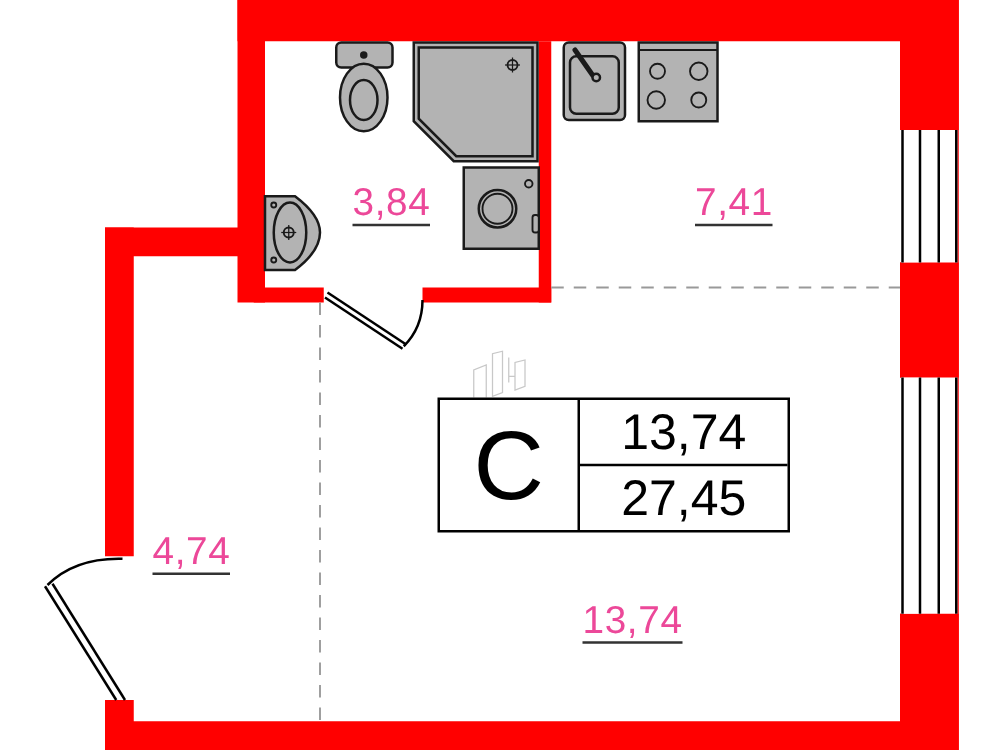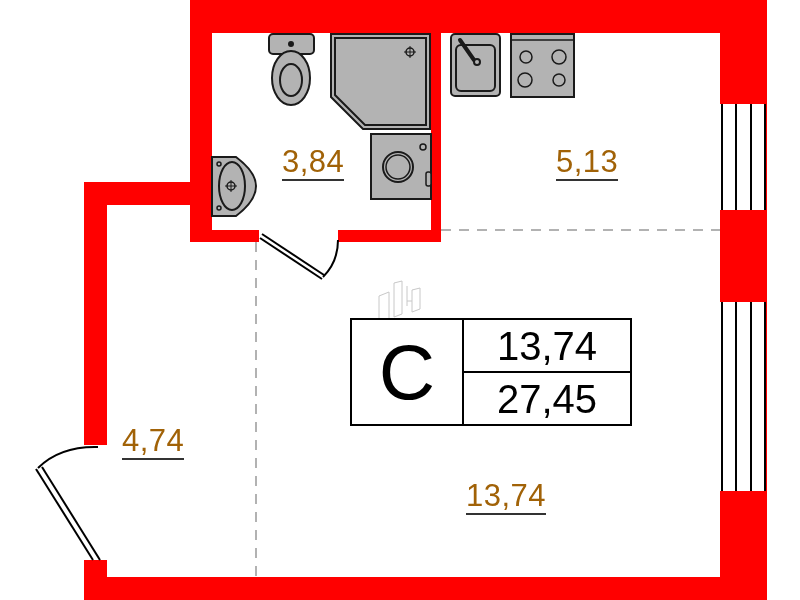--- a/index.html
+++ b/index.html
@@ -2,21 +2,21 @@
 <html><head>
   <meta charset="utf-8">
   <style>
     html, body { margin: 0; padding: 0; background: #ffffff; }
     body { width: 800px; height: 600px; position: relative; overflow: hidden; font-family: "Liberation Sans", sans-serif; }
     svg.plan { position: absolute; left: 0; top: 0; }
     .room-label {
       position: absolute;
       font-family: "Liberation Sans", sans-serif;
       font-size: 31px;
-      color: #a16207;
+      color: #ec4899;
       line-height: 1;
       border-bottom: 2px solid #333333;
       padding-bottom: 2px;
       letter-spacing: 0.5px;
     }
     .badge {
       position: absolute;
       left: 350px; top: 318px;
       width: 282px; height: 108px;
       border: 2.5px solid #000;
@@ -160,21 +160,21 @@
   </g>
 
   <g fill="none" stroke="#c8c8c8" stroke-width="1">
     <path d="M379 296 L379 322 L389 320 L389 292 Z"></path>
     <path d="M394 283 L394 317 L402 314 L402 281 Z"></path>
     <path d="M407 286 L407 306 M407 301 L412 301 M412 290 L412 312 L420 309 L420 288 Z"></path>
   </g>
 </svg>
 
 <div class="room-label" style="left:282px; top:146px;">3,84</div>
-<div class="room-label" style="left:556px; top:146px;">5,13</div>
+<div class="room-label" style="left:556px; top:146px;">7,41</div>
 <div class="room-label" style="left:122px; top:425px;">4,74</div>
 <div class="room-label" style="left:466px; top:480px;">13,74</div>
 
 <div class="badge">
   <div class="badge-type">C</div>
   <div class="badge-areas">
     <div class="badge-area">13,74</div>
     <div class="badge-area">27,45</div>
   </div>
 </div>

